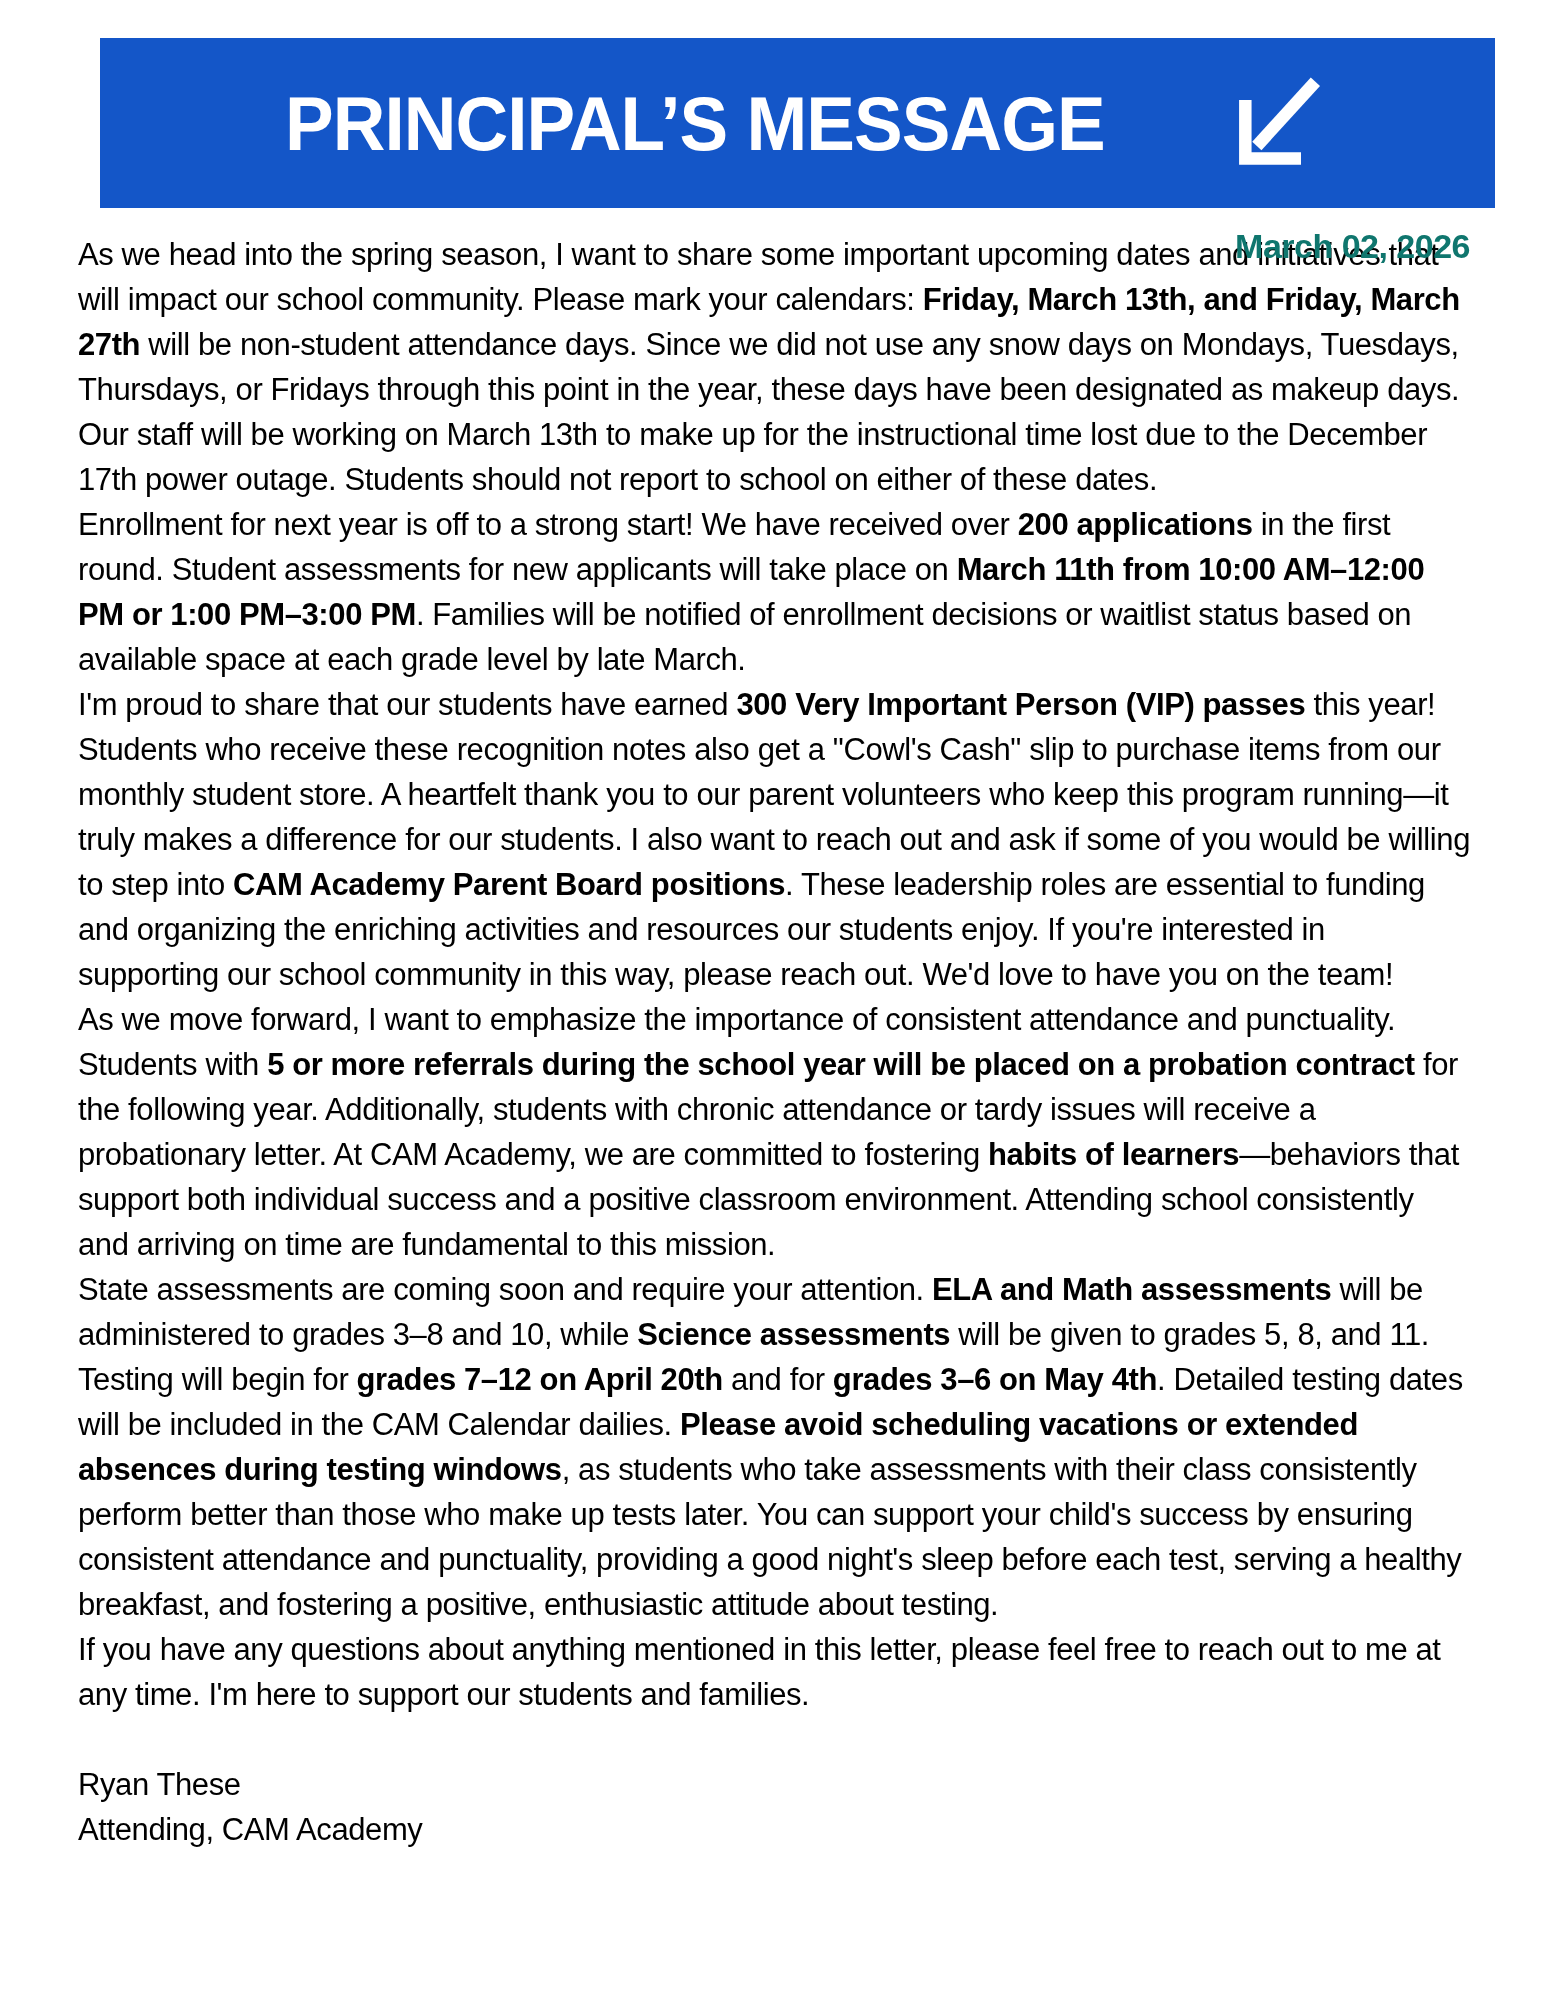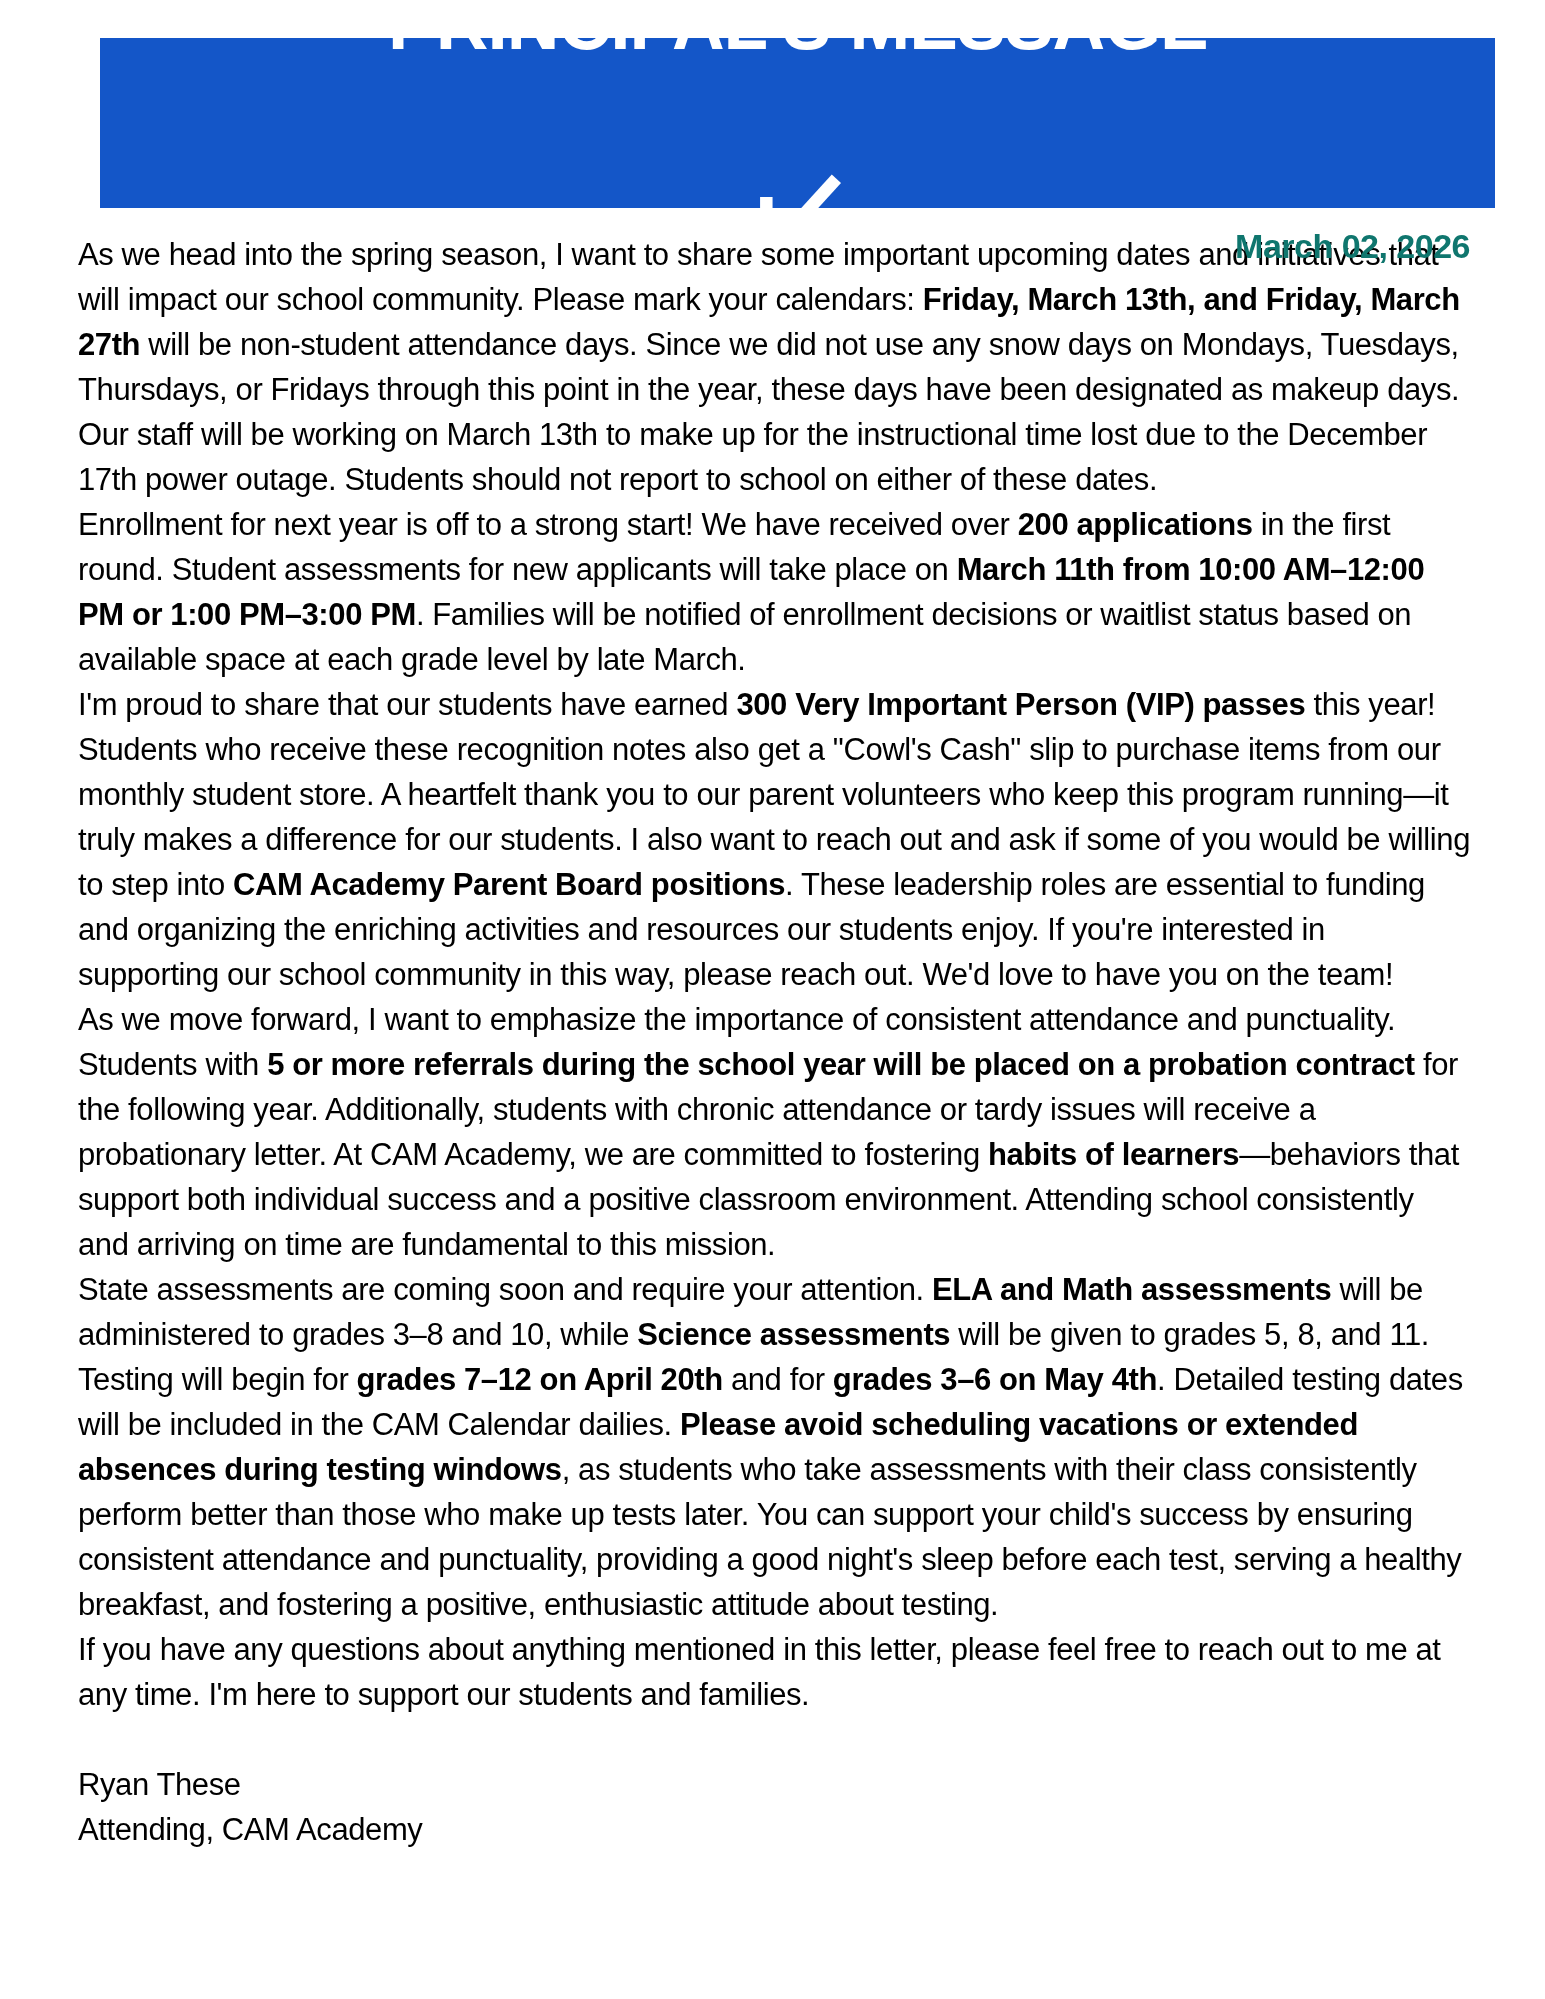--- a/index.html
+++ b/index.html
@@ -19,21 +19,20 @@
     background: #ffffff;
   }
   .banner {
     margin: 38px 50px 0 100px;
     height: 170px;
     display: flex;
     align-items: center;
     justify-content: center;
     gap: 106px;
     background: #1456c8; 
-    flex-direction: column;
   }
   .banner h1 {
     margin: 0;
     font-size: 76px;
     font-weight: 700;
     letter-spacing: -1px;
     transform: scaleX(0.96);
     color: #ffffff; 
     white-space: nowrap;
   }

